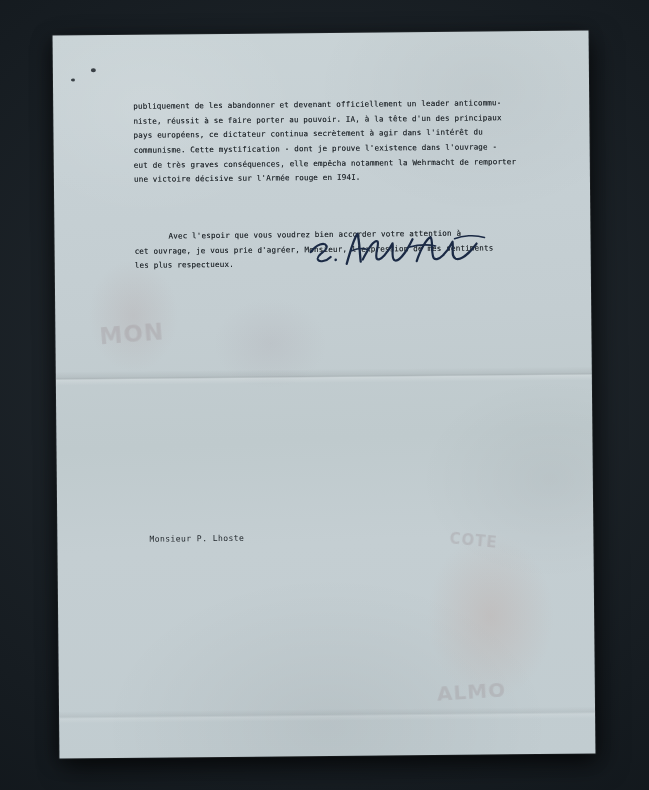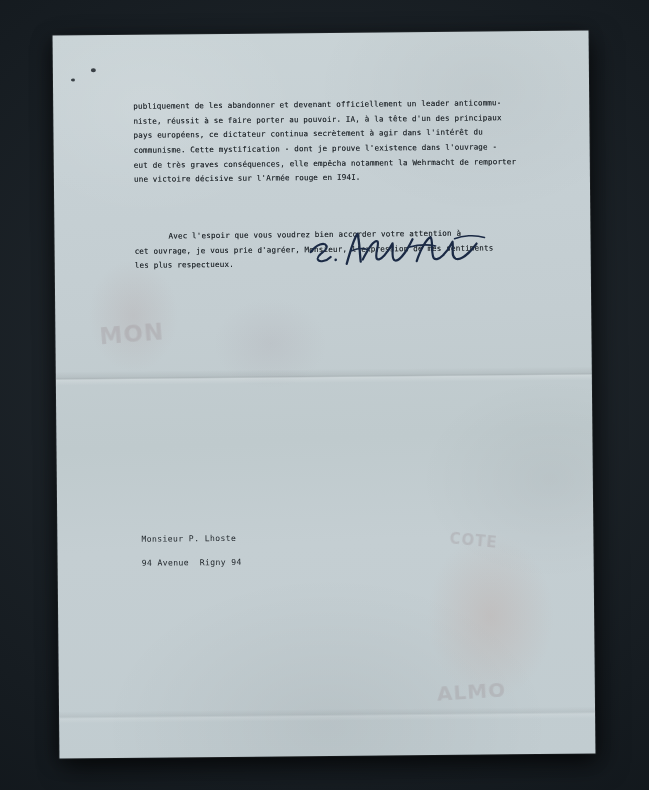--- a/index.html
+++ b/index.html
@@ -137,21 +137,21 @@
   #address {
     position: absolute;
     left: 84px;
     top: 492px;
     color: #1d2328;
     font-family: "DejaVu Sans Mono", monospace;
     font-size: 8.1px;
     line-height: 24px;
     letter-spacing: 0.4px;
   }
-  #address div { white-space: pre; }
+  #address div { white-space: pre; margin-left: 8px; }
 </style>
 </head>
 <body>
 
 <div id="scene">
   <div id="backdrop"></div>
 
   <div id="sheet">
     <div class="grain"></div>
 
@@ -189,16 +189,15 @@
         <path d="M47 25 C52 23, 58 22, 63 24" stroke-width="1.7"></path>
         <path d="M58 34 C64 22, 70 14, 73 16 C75 19, 70 28, 72 33 C75 37, 84 26, 88 18 C89 24, 86 33, 90 35 C95 37, 103 24, 108 14" stroke-width="2.2"></path>
         <path d="M104 22 C112 20, 122 19, 131 21" stroke-width="1.6"></path>
         <path d="M112 36 C116 24, 122 14, 126 12 C129 16, 126 28, 129 33 C133 38, 143 27, 148 17 C149 24, 146 32, 151 34 C157 36, 166 27, 172 19" stroke-width="2.2"></path>
         <path d="M150 14 C158 11, 170 10, 180 13" stroke-width="1.5"></path>
       </g>
     </svg>
 
     <div id="address">
       <div>Monsieur P. Lhoste</div>
-      <div>94 Avenue  Rigny 94</div>
     </div>
   </div>
 </div>
 
 </body></html>

